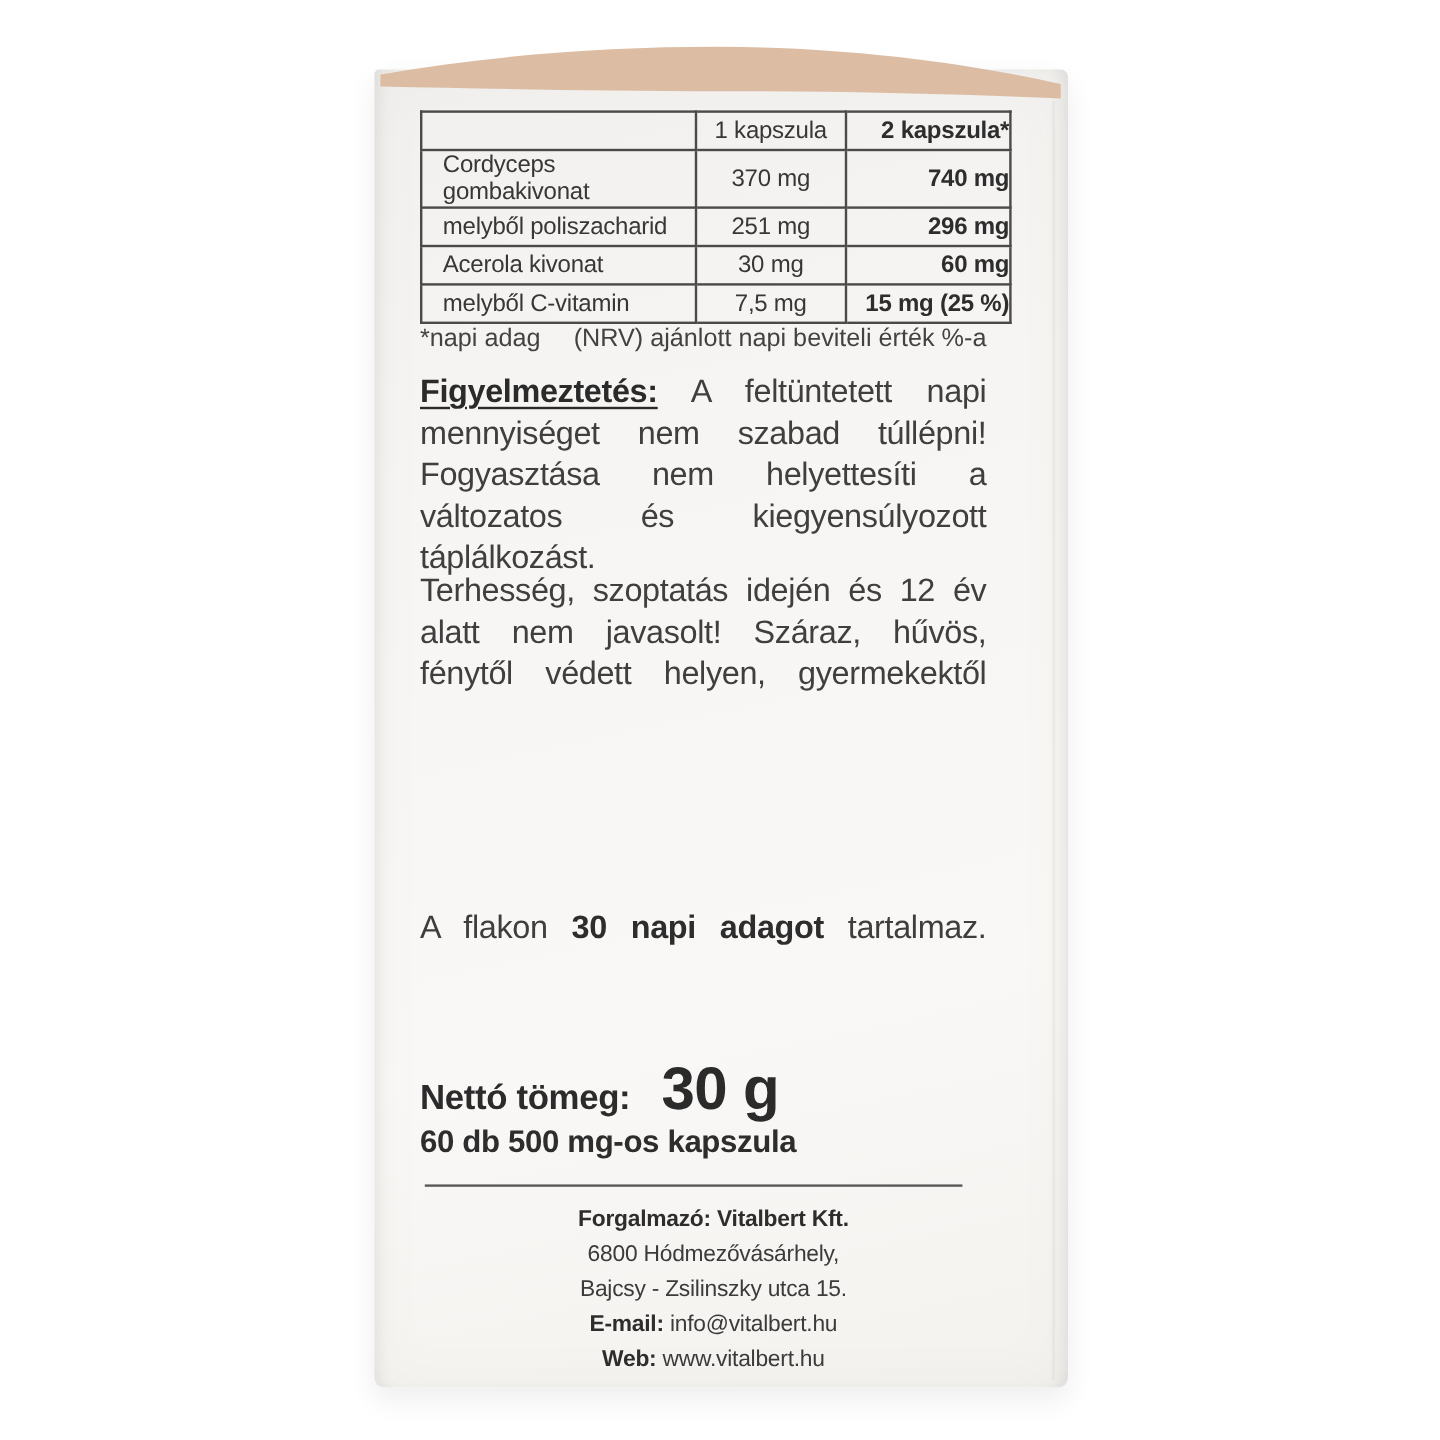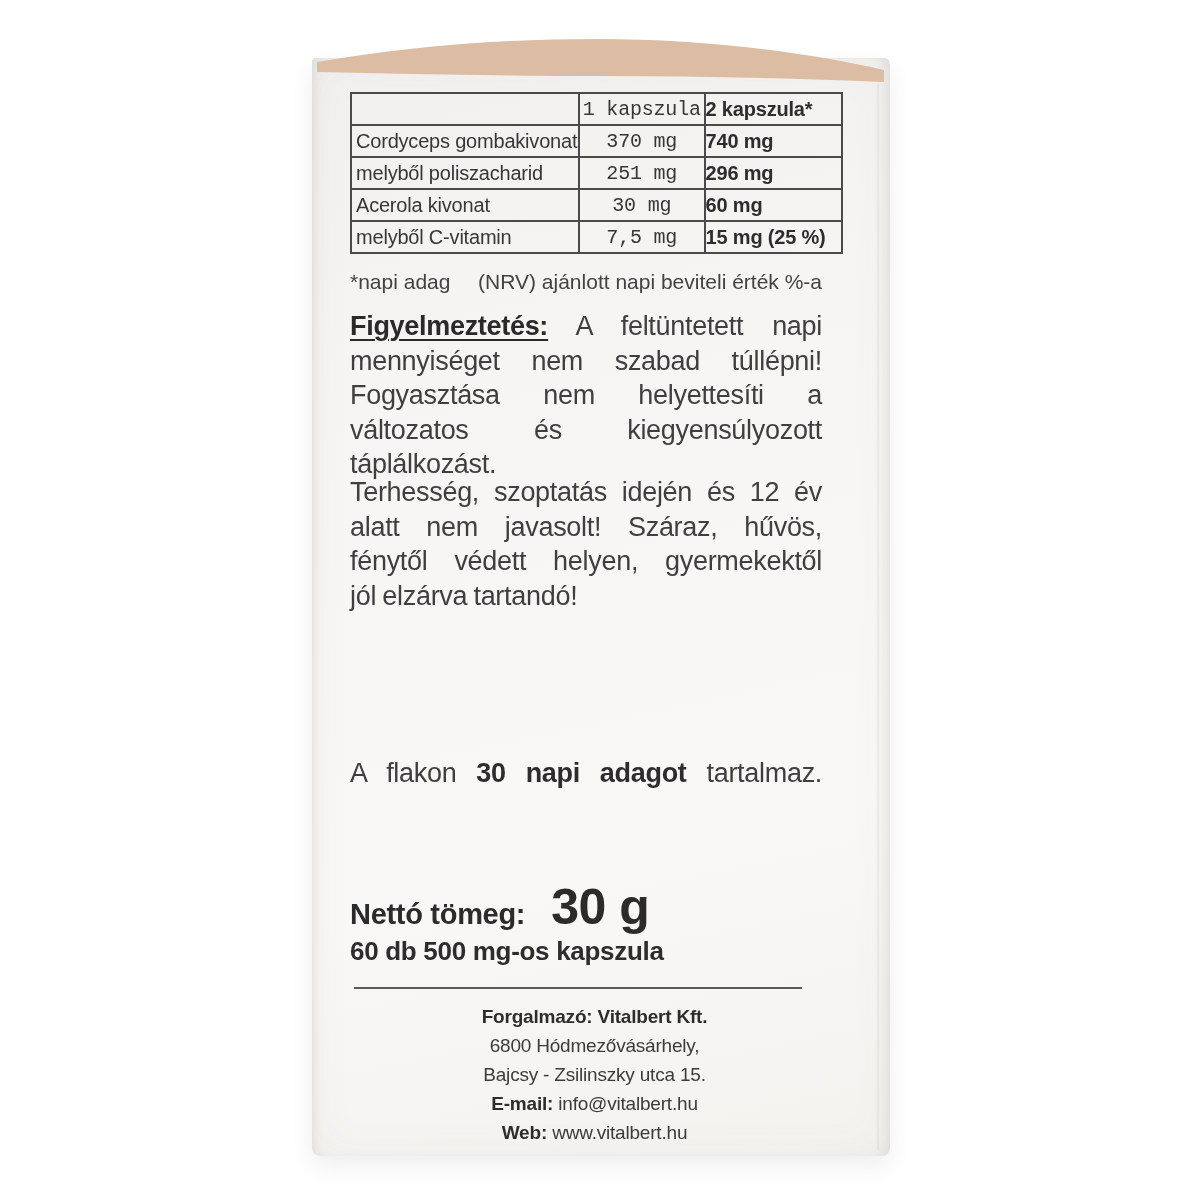--- a/index.html
+++ b/index.html
@@ -17,23 +17,23 @@
   .fold { position:absolute; right:11px; top:26px; bottom:6px; width:2px;
           background:rgba(90,80,70,.06); border-radius:2px; }
 
   .label { position:absolute; left:36px; top:0; width:496px; height:100%;
            color:#3f3e3e; }
 
   
   .nutri { position:absolute; top:34px; left:2px; width:493px; border-collapse:collapse;
            font-size:20px; letter-spacing:-.2px; color:#383737; }
   .nutri td { border:2px solid #4a4a4a; height:32px; vertical-align:middle; }
-  .nutri td.c1 { width:236px; text-align:left; padding-left:4px; }
-  .nutri td.c2 { width:128px; text-align:center;font-family:Liberation Mono, monospace; }
-  .nutri td.c3 { width:141px; text-align:left; }
+  .nutri td.c1 { width:236px; text-align:left; padding-left:17px; }
+  .nutri td.c2 { width:128px; text-align:center; }
+  .nutri td.c3 { width:141px; text-align:right; }
   .b { font-weight:bold; color:#2e2d2d; }
 
   .footnote { position:absolute; top:212px; left:2px; width:472px; display:flex;
               justify-content:space-between; font-size:21px; color:#434242; }
 
   .para { position:absolute; left:2px; width:472px; font-size:27px;
           letter-spacing:-.3px; word-spacing:-1px; color:#403f3f; }
   .para > div { line-height:34.5px; }
   .j { text-align:justify; text-align-last:justify; }
   .warning { top:251px; }
@@ -117,21 +117,20 @@
         <div class="j">mennyiséget nem szabad túllépni!</div>
         <div class="j">Fogyasztása nem helyettesíti a</div>
         <div class="j">változatos és kiegyensúlyozott</div>
         <div>táplálkozást.</div>
       </div>
 
       <div class="para storage">
         <div class="j">Terhesség, szoptatás idején és 12 év</div>
         <div class="j">alatt nem javasolt! Száraz, hűvös,</div>
         <div class="j">fénytől védett helyen, gyermekektől</div>
-        <div>jól elzárva tartandó!</div>
       </div>
 
 
       <div class="servings j"><span>A flakon</span> <span class="b">30 napi adagot</span> <span>tartalmaz.</span></div>
 
 
       <div class="netto">
         <span class="nlabel">Nettó tömeg:</span>
         <span class="nvalue">30 g</span>
       </div>

